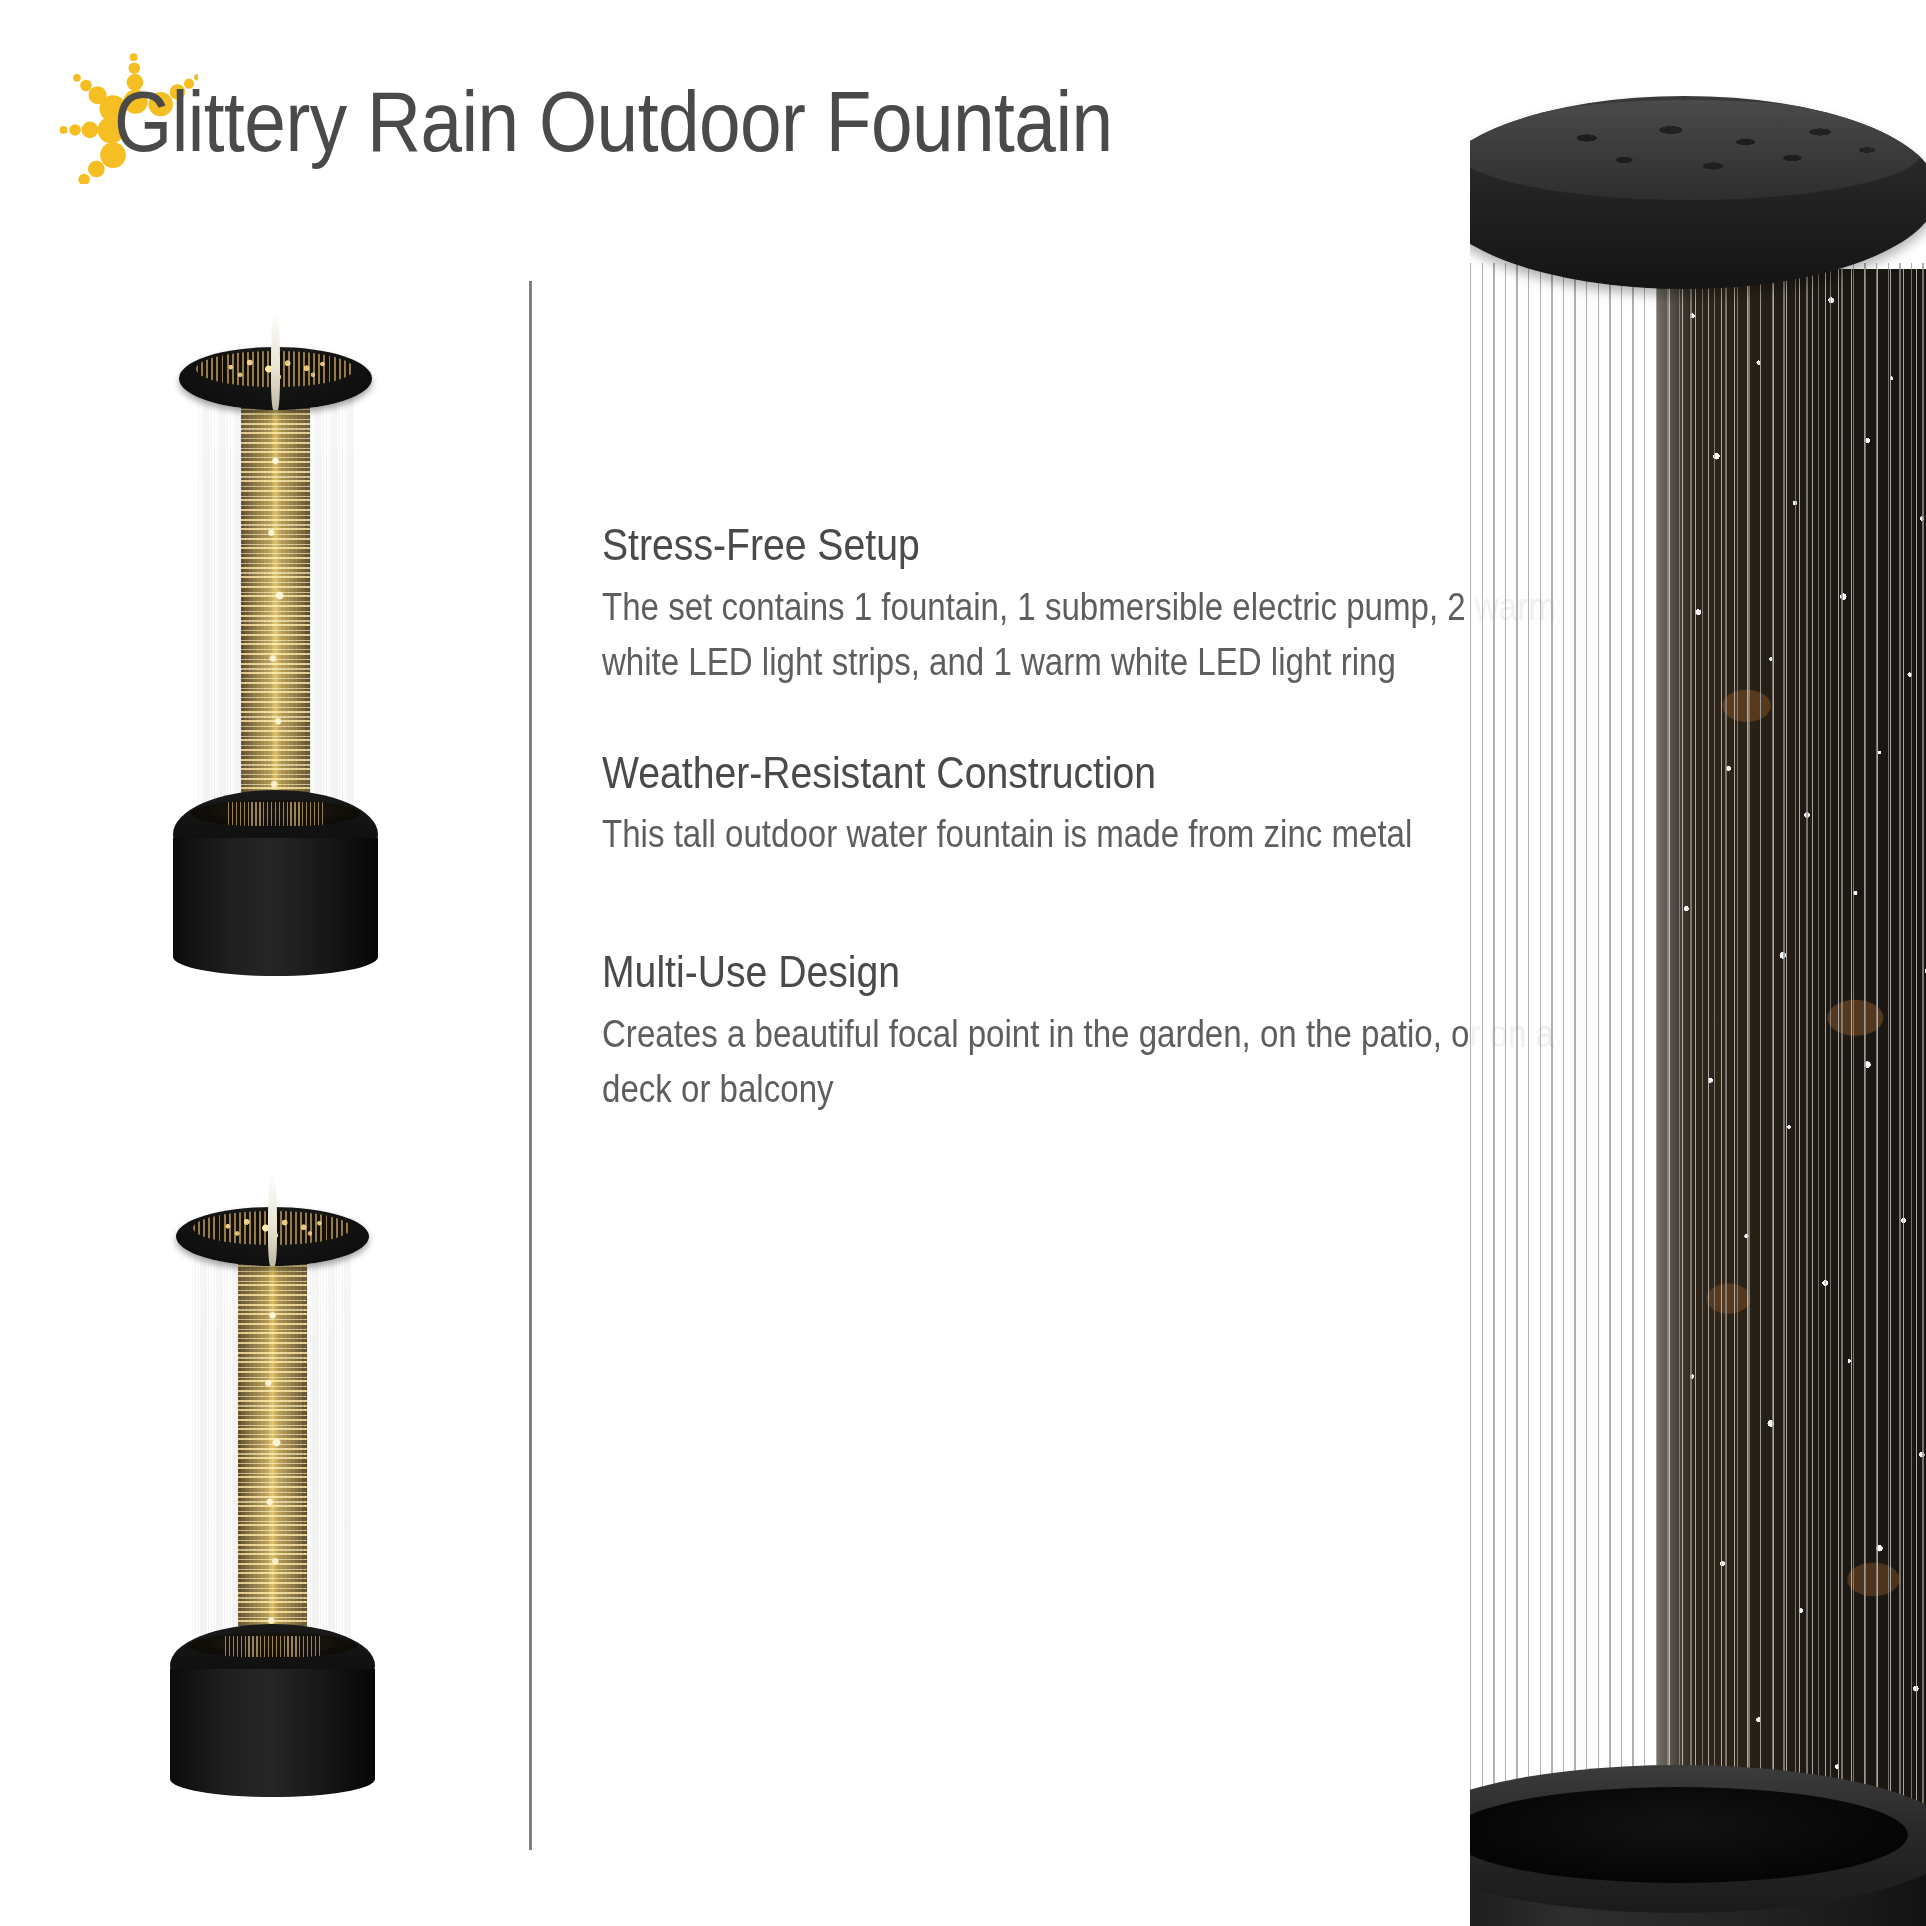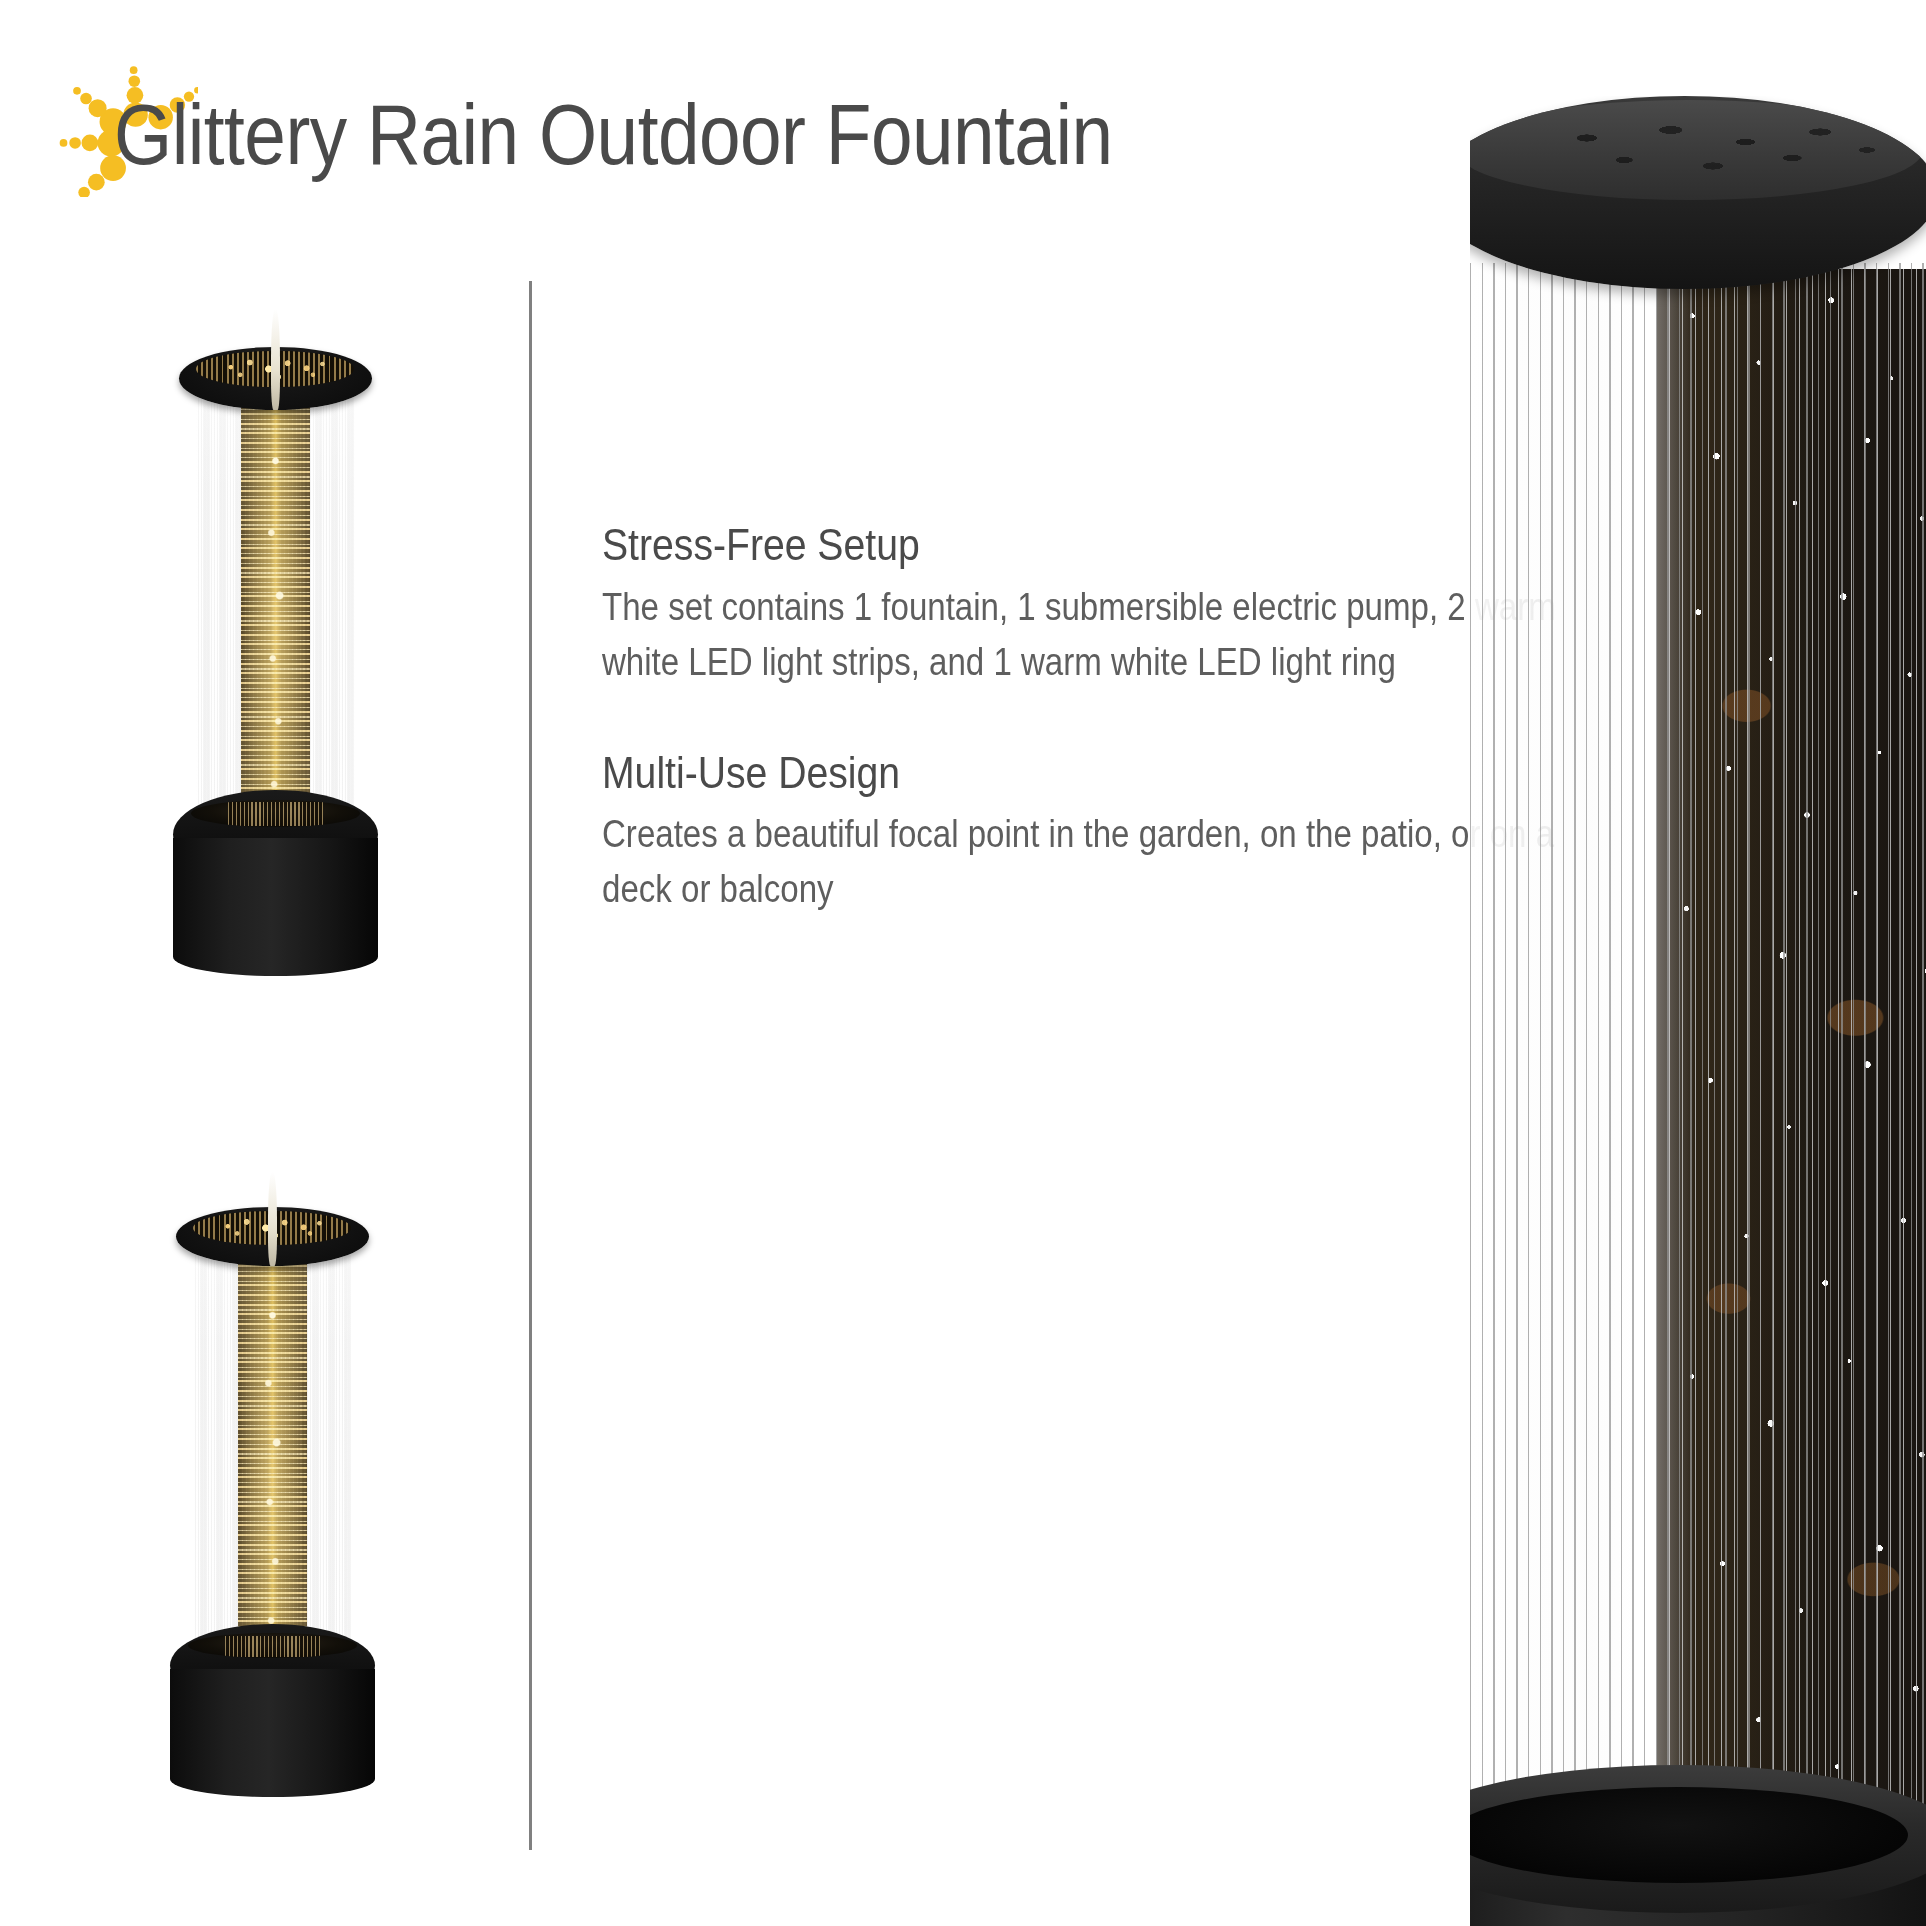--- a/index.html
+++ b/index.html
@@ -1,20 +1,20 @@
 <!DOCTYPE html>
 <html style="font-size:10.3px"><head>
 <meta charset="utf-8">
 <style>
   * { margin:0; padding:0; box-sizing:border-box; }
   html,body { width:1926px; height:1926px; background:#ffffff; overflow:hidden; }
   body { font-family:"Liberation Sans", sans-serif; position:relative; }
 
   
-  #header { position:absolute; left:0; top:16px; width:1541px; height:212px; }
+  #header { position:absolute; left:0; top:3px; width:1541px; height:212px; }
 
   #sun-logo { position:absolute; left:50px; top:33px; width:148px; height:148px; }
   #sun-logo svg { width:100%; height:100%; display:block; }
 
   #page-title {
     position:absolute; left:114px; top:71px;
     font-size:85px; line-height:96px;
     font-weight:400;
     color:#4a4a4a;
     letter-spacing:-0.6px;
@@ -384,20 +384,24 @@
   </div>
 </div>
 
 <div id="features">
 
   <div class="feature" id="feature-1">
     <div class="feature-heading">Stress-Free Setup</div>
     <div class="feature-body">The set contains 1 fountain, 1 submersible electric pump, 2 warm white LED light strips, and 1 warm white LED light ring</div>
   </div>
 
+  <div class="feature" id="feature-2">
+    <div class="feature-heading">Weather-Resistant Construction</div>
+    <div class="feature-body">This tall outdoor water fountain is made from zinc metal</div>
+  </div>
 
   <div class="feature" id="feature-3">
     <div class="feature-heading">Multi-Use Design</div>
     <div class="feature-body">Creates a beautiful focal point in the garden, on the patio, or on a deck or balcony</div>
   </div>
 
 </div>
 
 <div id="detail-photo">
   <div id="detail-column"></div>

